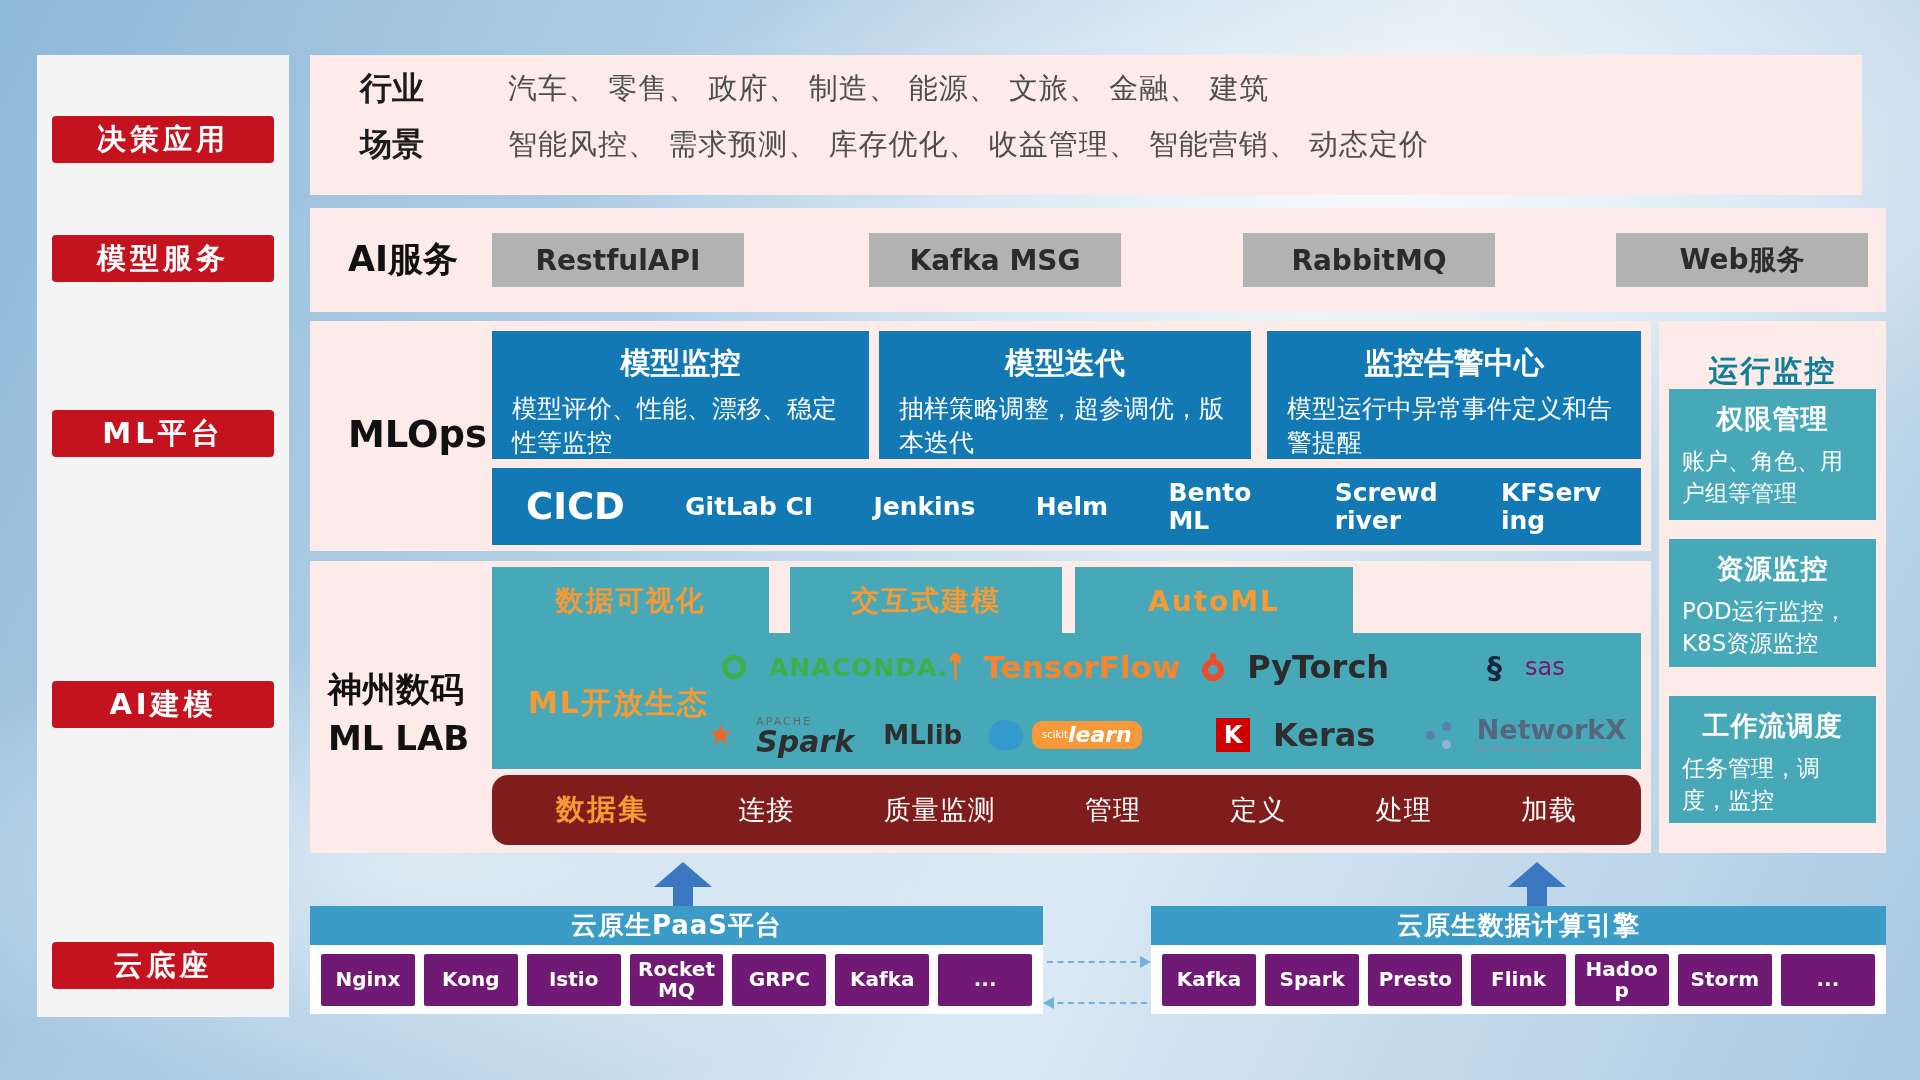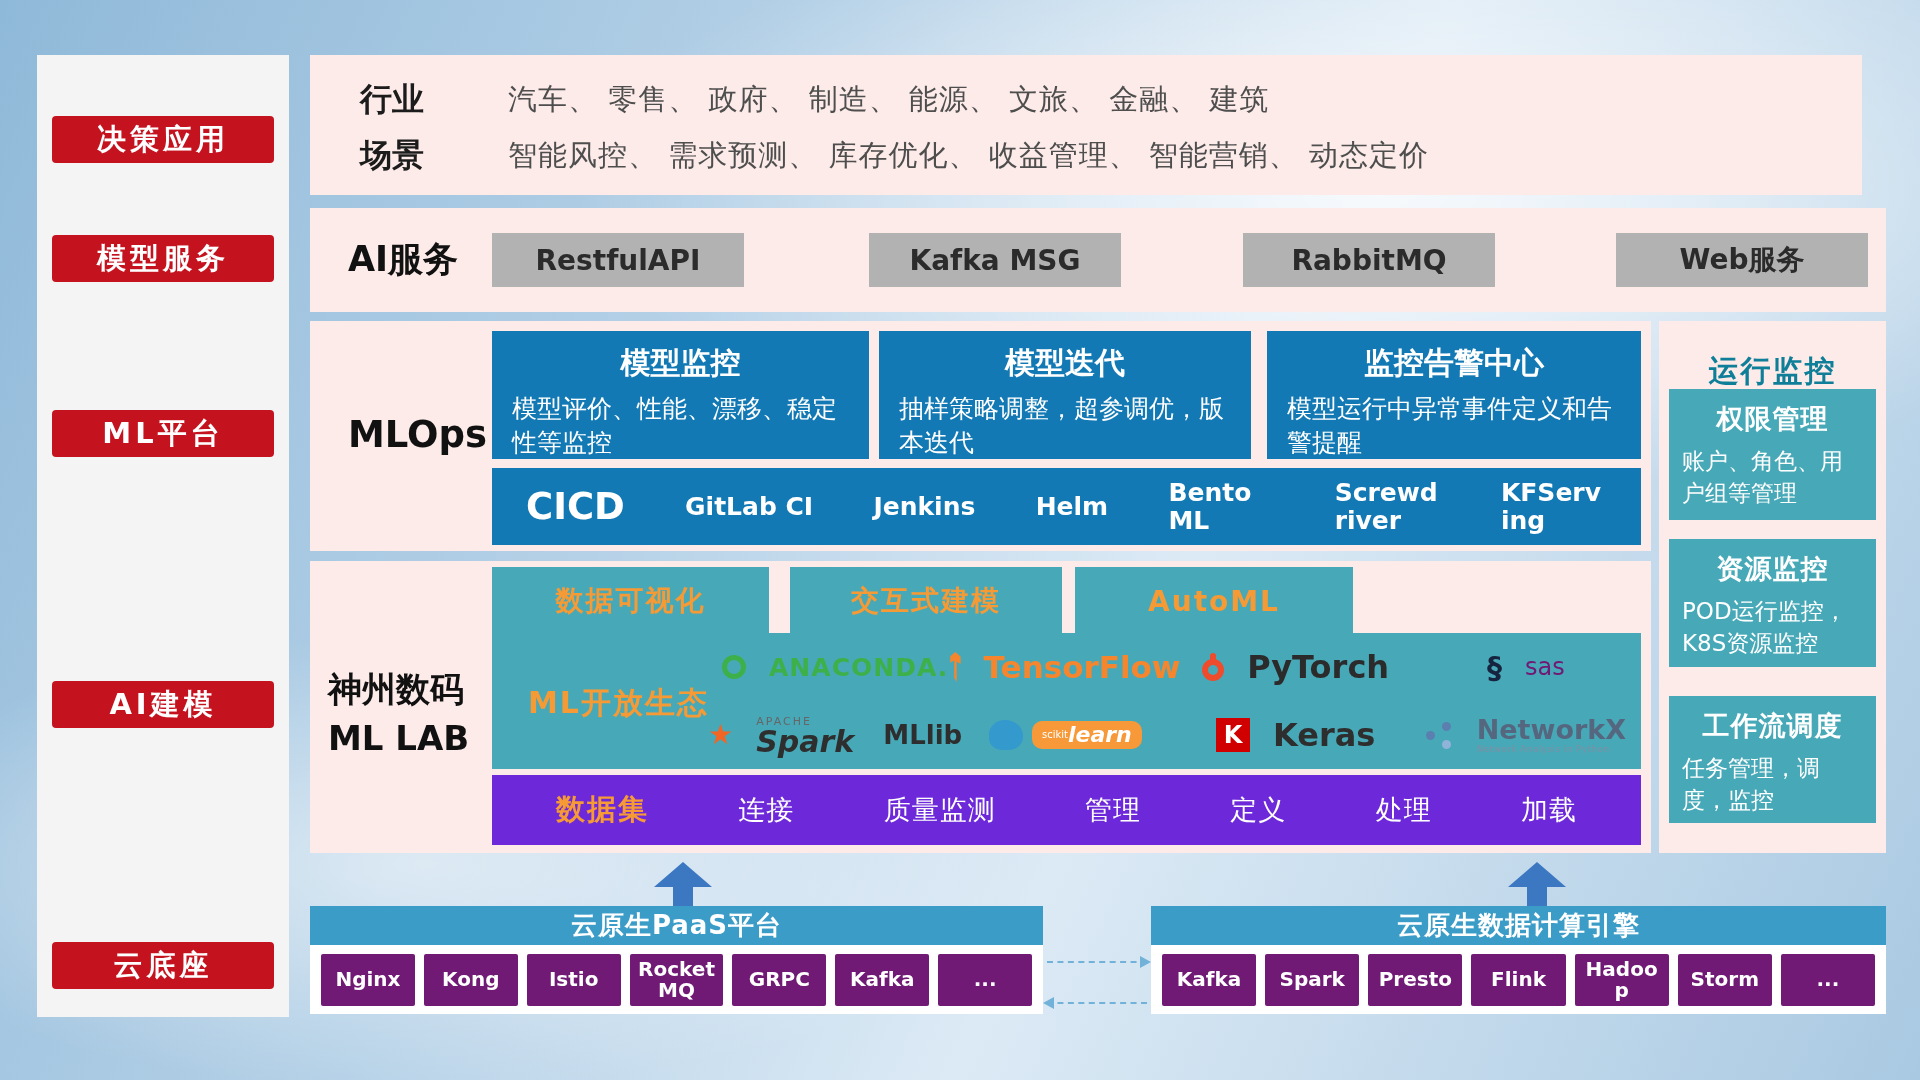--- a/index.html
+++ b/index.html
@@ -17,21 +17,21 @@
   .sidebar { position:absolute; left:37px; top:55px; width:252px; height:962px; background:#f4f4f4; }
   .red-btn {
     position:absolute; left:15px; width:222px; height:47px; background:#c4121f; color:#fff;
     font-size:29px; font-weight:bold; letter-spacing:4px; border-radius:4px;
     display:flex; align-items:center; justify-content:center; cursor:default;
   }
 
   .panel { position:absolute; background:#fcebe8; }
 
   
-  .row-industry { left:310px; top:55px; width:1552px; height:140px; padding-top:17px; }
+  .row-industry { left:310px; top:55px; width:1552px; height:140px; padding-top:6px; }
   .ind-line { display:flex; align-items:center; height:56px; }
   .ind-label { width:148px; margin-left:50px; font-size:32px; font-weight:bold; color:#1c1c1c; }
   .ind-value { font-size:29px; color:#4e4e4e; letter-spacing:1px; }
 
   
   .row-aiservice { left:310px; top:208px; width:1576px; height:104px; }
   .ai-label { position:absolute; left:38px; top:28px; font-size:35px; font-weight:bold; color:#111; }
   .gray-btn {
     position:absolute; top:25px; width:252px; height:54px; background:#b2b2b2; color:#2b2b2b;
     font-size:28px; font-weight:bold; display:flex; align-items:center; justify-content:center;
@@ -85,22 +85,22 @@
   .keras-k { width:34px; height:34px; background:#d00000; color:#fff; font-weight:bold; font-size:24px; display:flex; align-items:center; justify-content:center; }
   .keras-text { color:#2e2e2e; font-weight:bold; font-size:32px; }
   .nx-mark { width:28px; height:26px; position:relative; }
   .nx-mark::before { content:""; position:absolute; width:9px; height:9px; border-radius:50%; background:#5b7fae; left:0; top:9px;
     box-shadow:16px -9px 0 #5b7fae, 16px 9px 0 #8fb3d9; }
   .nx-stack { display:flex; flex-direction:column; }
   .nx-text { color:#55677f; font-weight:bold; font-size:27px; line-height:1.05; }
   .nx-sub { font-size:9px; color:#7f8ea3; letter-spacing:0.4px; }
 
   .dataset-bar {
-    position:absolute; left:182px; top:214px; width:1149px; height:70px; background:#6d28d9;
-    display:flex; align-items:center; justify-content:space-between; padding:0 64px;
+    position:absolute; left:182px; top:214px; width:1149px; height:70px; background:#7f1d1d;
+    display:flex; align-items:center; justify-content:space-between; padding:0 64px;border-radius:16px;
   }
   .ds-label { color:#f59a35; font-weight:bold; font-size:29px; letter-spacing:2px; }
   .ds-item { color:#fff; font-size:27px; letter-spacing:1px; }
 
   
   .monitor { left:1659px; top:321px; width:227px; height:532px; }
   .monitor-title { margin-top:30px; text-align:center; font-size:30px; font-weight:bold; color:#0e7e99; letter-spacing:2px; }
   .mon-card { position:absolute; left:10px; width:207px; background:#47a9b8; color:#fff; padding:12px 13px; }
   .mc-title { text-align:center; font-size:27px; font-weight:bold; margin-bottom:8px; letter-spacing:1px; }
   .mc-desc { font-size:23px; line-height:1.4; }

